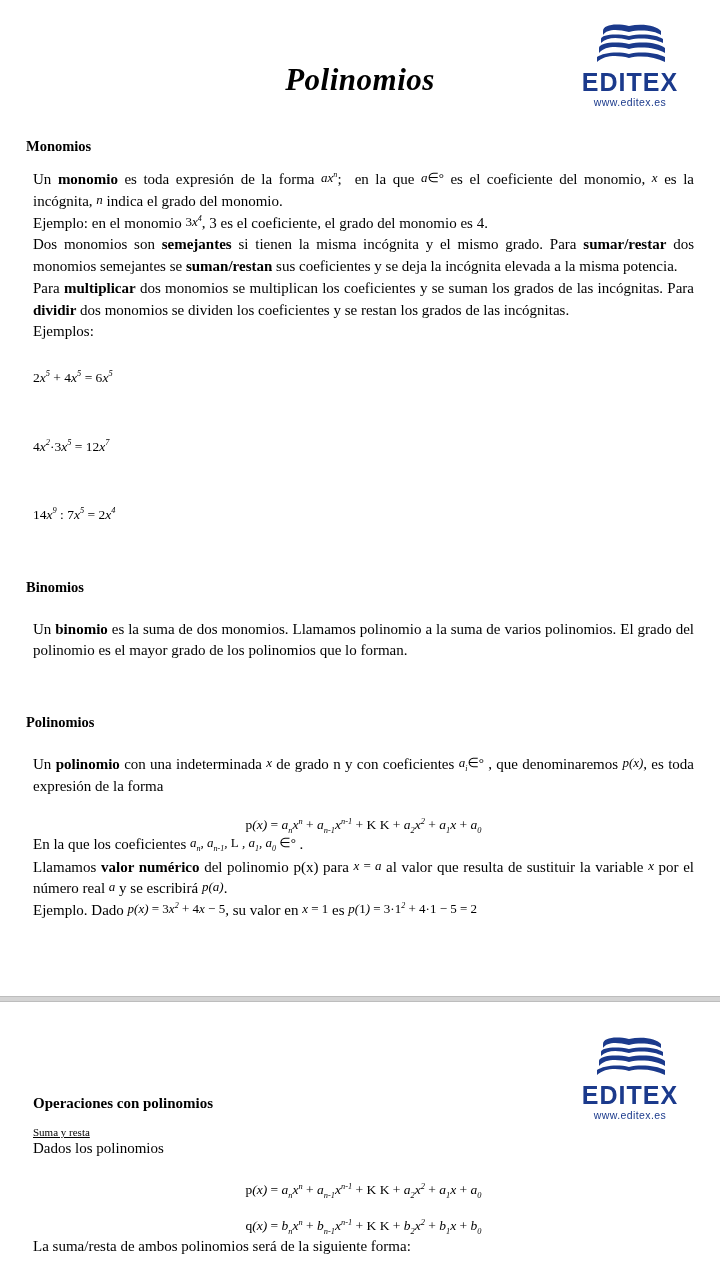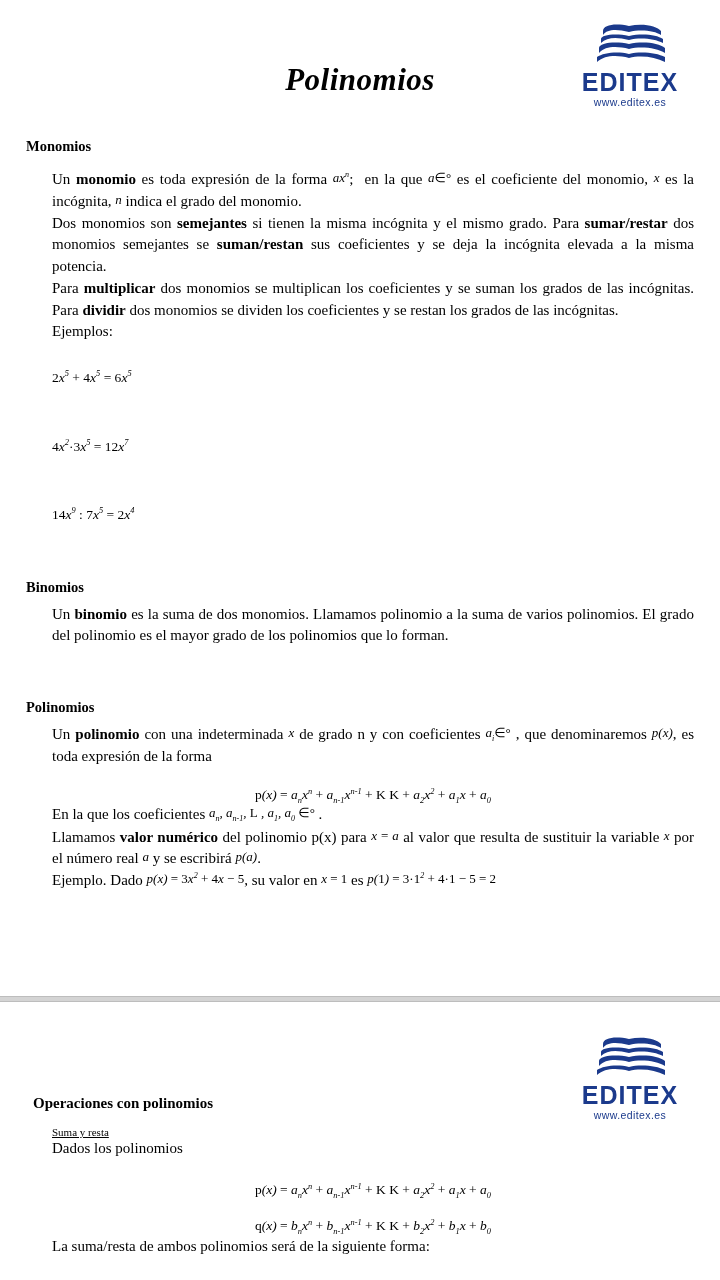--- a/index.html
+++ b/index.html
@@ -69,31 +69,31 @@
     letter-spacing: 0.5px;
   }
   h2.section-head {
     font-family: "Liberation Serif", serif;
     font-weight: bold;
     font-size: 14.5px;
     margin: 0;
     padding: 0 0 0 26px;
   }
   .body-block {
-    padding: 0 26px 0 52px;
+    padding: 0 26px 0 33px;
   }
   p.para {
     font-size: 15px;
     line-height: 1.45;
     text-align: justify;
     margin: 0;
     padding: 0;
   }
   .mt14 { margin-top: 14px; }
-  .mt16 { margin-top: 8px; }
+  .mt16 { margin-top: 23px; }
   .mt18 { margin-top: 18px; }
   .mt22 { margin-top: 22px; }
   .mt26 { margin-top: 26px; }
   b { font-weight: bold; }
 
   
   .m {
     font-family: "Liberation Serif", serif;
     font-style: italic;
     white-space: nowrap;
@@ -162,20 +162,23 @@
 
   <div style="margin-top:40px;">
     <h2 class="section-head">Monomios</h2>
   </div>
 
   <div class="body-block mt14">
     <p class="para">
       Un <b>monomio</b> es toda expresión de la forma <span class="m math-inline">ax<sup>n</sup></span>;&nbsp; en la que <span class="m math-inline">a<span class="up">∈°</span></span> es el coeficiente del monomio, <span class="m math-inline">x</span> es la incógnita, <span class="m math-inline">n</span> indica el grado del monomio.
     </p>
 
+    <p class="para mt18">
+      Ejemplo: en el monomio <span class="m math-inline"><span class="up">3</span>x<sup>4</sup></span>, 3 es el coeficiente, el grado del monomio es 4.
+    </p>
 
     <p class="para mt18">
       Dos monomios son <b>semejantes</b> si tienen la misma incógnita y el mismo grado. Para <b>sumar/restar</b> dos monomios semejantes se <b>suman/restan</b> sus coeficientes y se deja la incógnita elevada a la misma potencia.
     </p>
 
     <p class="para mt18">
       Para <b>multiplicar</b> dos monomios se multiplican los coeficientes y se suman los grados de las incógnitas. Para <b>dividir</b> dos monomios se dividen los coeficientes y se restan los grados de las incógnitas.
     </p>
 
     <p class="para mt18">Ejemplos:</p>

